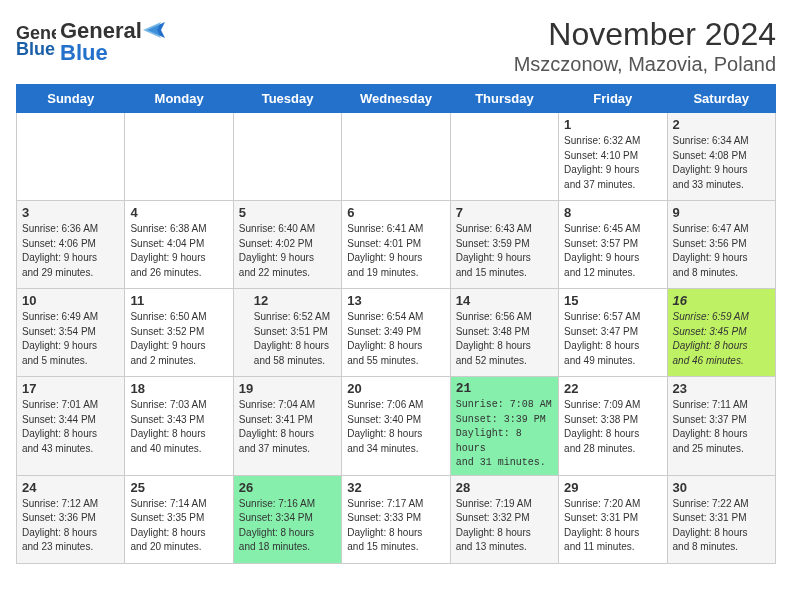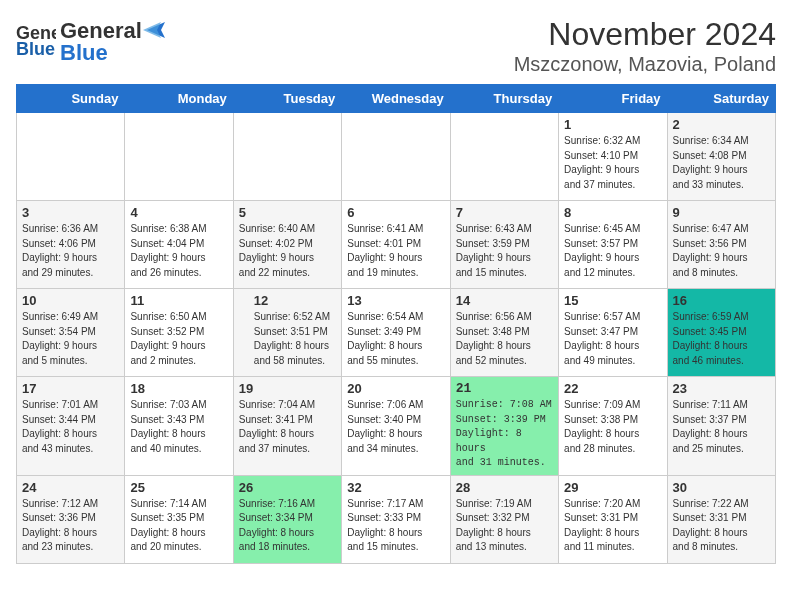--- a/index.html
+++ b/index.html
@@ -34,21 +34,21 @@
       color: #555;
     }
     table {
       width: 100%;
       border-collapse: collapse;
       table-layout: fixed;
     }
     th {
       background-color: #2471cc;
       color: #fff;
-      text-align: right;
+      text-align: center;
       padding: 6px 6px;
       font-size: 13px;
       font-weight: bold;
       border: 1px solid #2471cc;
     }
     td {
       border: 1px solid #ccc;
       vertical-align: top;
       padding: 4px 5px;
       font-size: 11px;
@@ -182,21 +182,21 @@
           <div class="day-info">Sunrise: 6:54 AM<br>Sunset: 3:49 PM<br>Daylight: 8 hours<br>and 55 minutes.</div>
         </td>
         <td style="background: rgb(245, 245, 245);">
           <span class="day-num">14</span>
           <div class="day-info">Sunrise: 6:56 AM<br>Sunset: 3:48 PM<br>Daylight: 8 hours<br>and 52 minutes.</div>
         </td>
         <td style="background: rgb(255, 255, 255);">
           <span class="day-num">15</span>
           <div class="day-info">Sunrise: 6:57 AM<br>Sunset: 3:47 PM<br>Daylight: 8 hours<br>and 49 minutes.</div>
         </td>
-        <td style="background: #14b8a6;">
+        <td style="background: #bef264; font-style: italic;">
           <span class="day-num">16</span>
           <div class="day-info">Sunrise: 6:59 AM<br>Sunset: 3:45 PM<br>Daylight: 8 hours<br>and 46 minutes.</div>
         </td>
       </tr>
       <tr>
         <td style="background: rgb(245, 245, 245);">
           <span class="day-num">17</span>
           <div class="day-info">Sunrise: 7:01 AM<br>Sunset: 3:44 PM<br>Daylight: 8 hours<br>and 43 minutes.</div>
         </td>
         <td style="background: rgb(255, 255, 255);">

